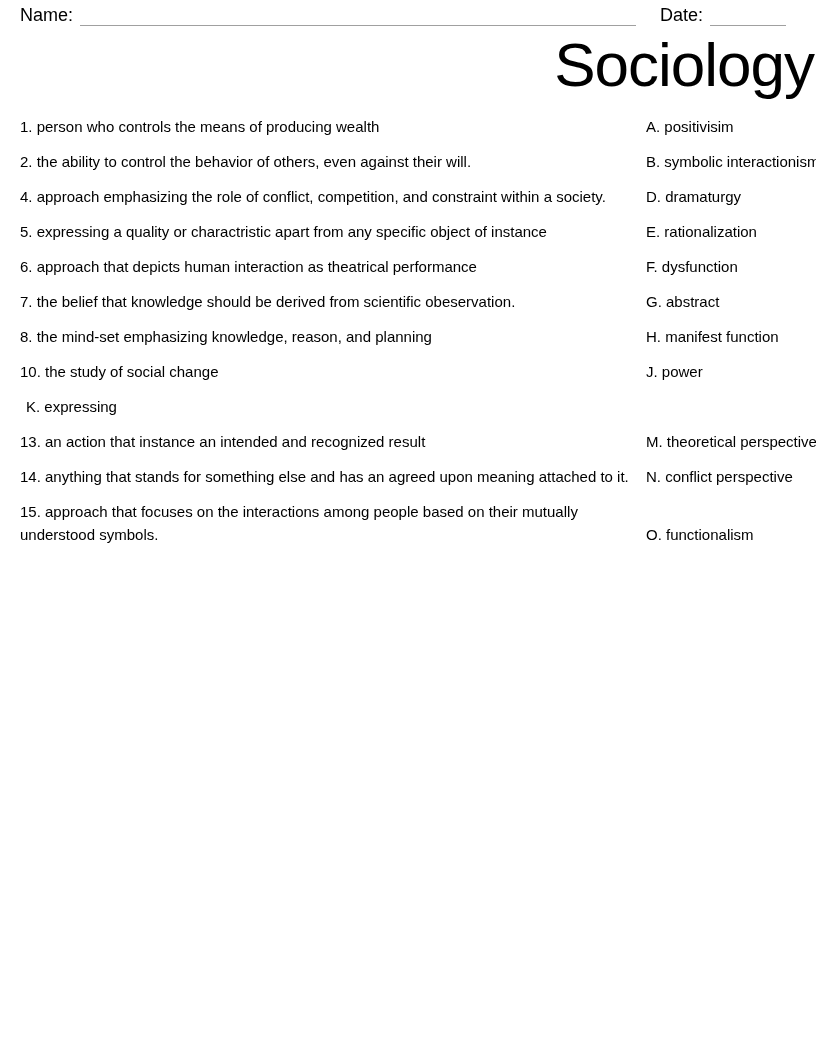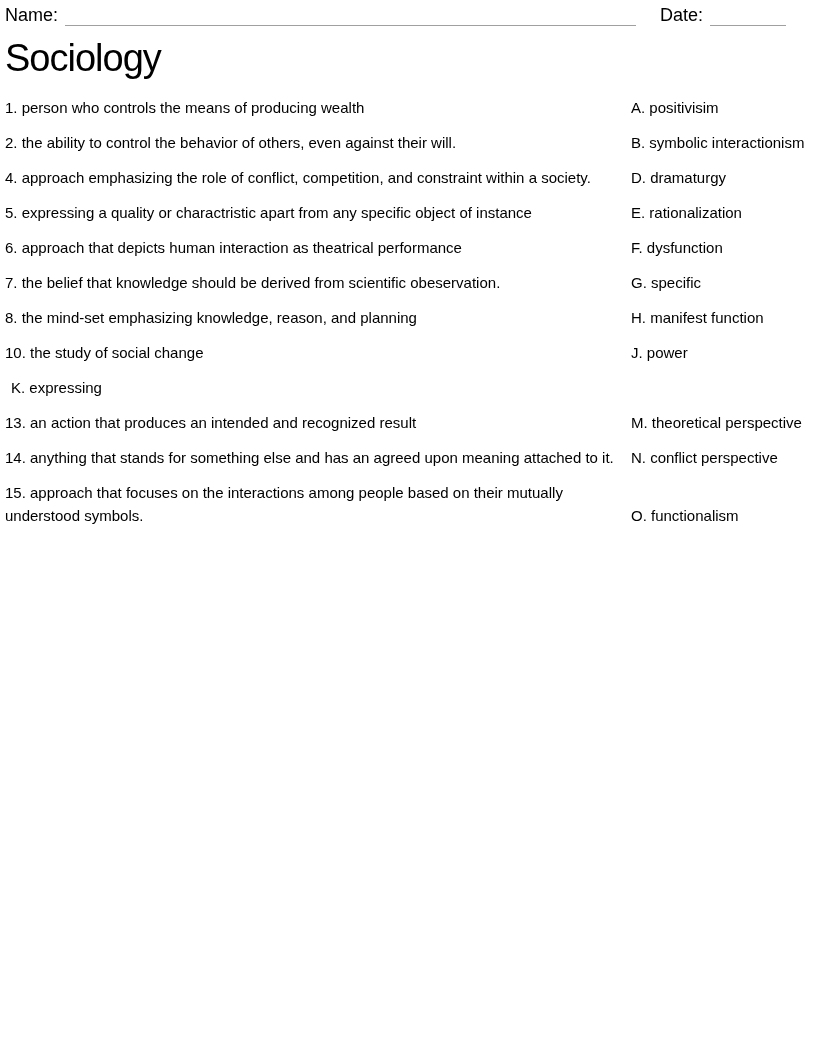--- a/index.html
+++ b/index.html
@@ -12,21 +12,21 @@
     background: #ffffff;
     color: #000000;
     font-family: "Liberation Sans", sans-serif;
     overflow: hidden;
     position: relative;
   }
   .page {
     box-sizing: border-box;
     width: 816px;
     height: 780px;
-    padding: 5px 30px 0 5px;
+    padding: 5px 30px 0 20px;
   }
   
   .header-row {
     display: flex;
     align-items: flex-end;
     font-size: 18px;
     line-height: 21px;
   }
   .hdr-label {
     white-space: nowrap;
@@ -42,25 +42,25 @@
   }
   .date-label {
     margin-left: 24px;
   }
   .date-blank {
     width: 76px;
     margin-left: 7px;
   }
   
   .title {
-    font-size: 38px;
+    font-size: 62px;
     font-weight: 400;
-    text-align: left;
+    text-align: right;
     line-height: 1.1;
-    margin: 12px -28px 16px 0;
+    margin: 5px -28px 16px 0;
     letter-spacing: -1px;
   }
   
   .list {
     font-size: 15px;
     line-height: 23px;
   }
   .row {
     display: flex;
     align-items: flex-end;
@@ -146,21 +146,21 @@
     </div>
   </div>
 
   <div class="row">
     <div class="def">
       <span>7.</span>
       <span>the belief that knowledge should be derived from scientific obeservation.</span>
     </div>
     <div class="term">
       <span>G.</span>
-      <span>specific</span>
+      <span>abstract</span>
     </div>
   </div>
 
   <div class="row">
     <div class="def">
       <span>8.</span>
       <span>the mind-set emphasizing knowledge, reason, and planning</span>
     </div>
     <div class="term">
       <span>H.</span>
@@ -184,21 +184,21 @@
     <div class="term">
       <span>K.</span>
       <span>expressing</span>
     </div>
   </div>
 
 
   <div class="row">
     <div class="def">
       <span>13.</span>
-      <span>an action that produces an intended and recognized result</span>
+      <span>an action that instance an intended and recognized result</span>
     </div>
     <div class="term">
       <span>M.</span>
       <span>theoretical perspective</span>
     </div>
   </div>
 
   <div class="row">
     <div class="def">
       <span>14.</span>

